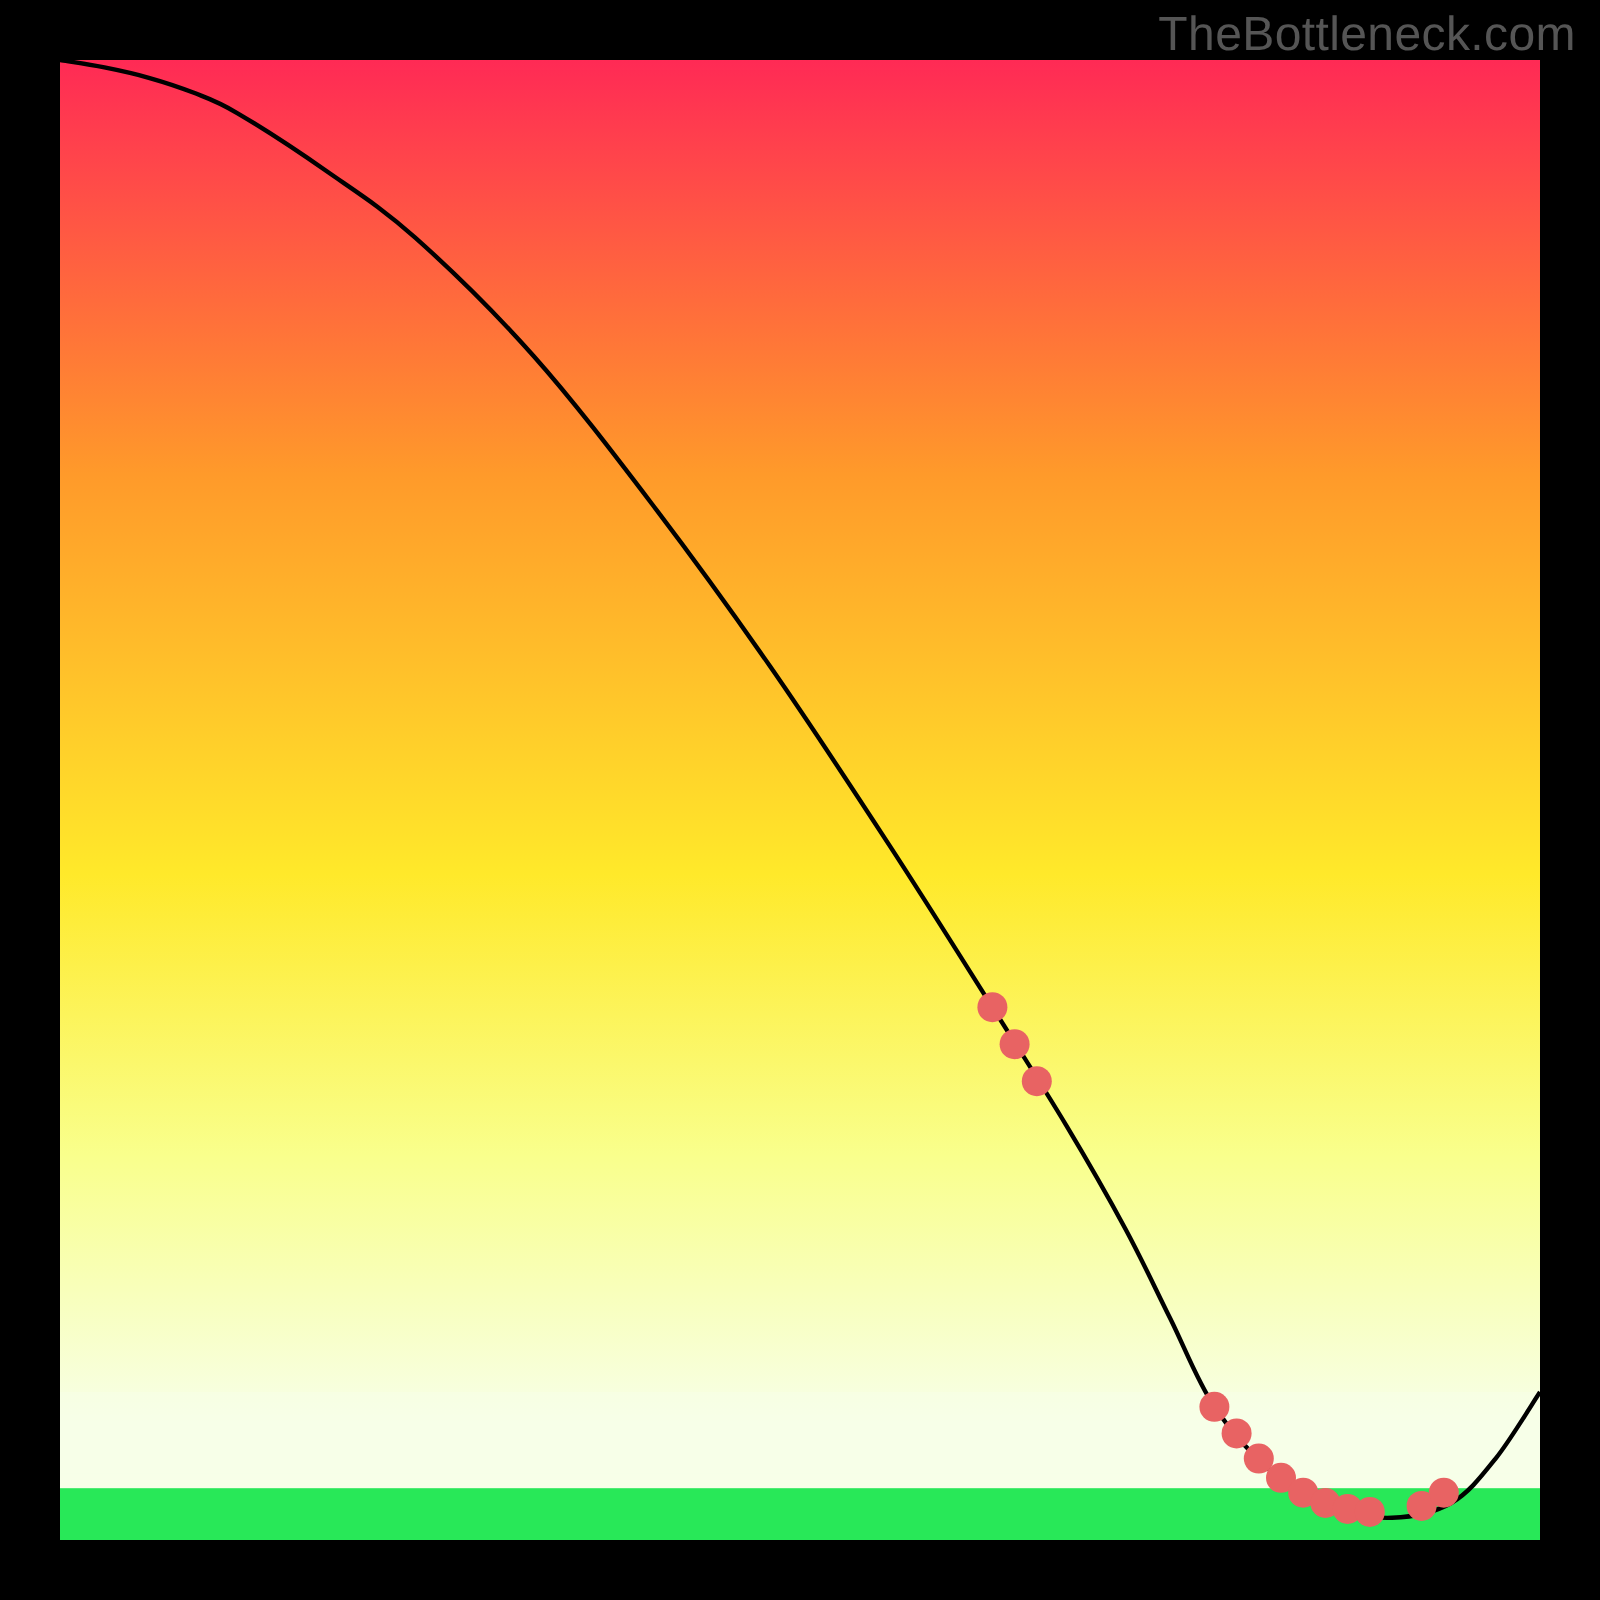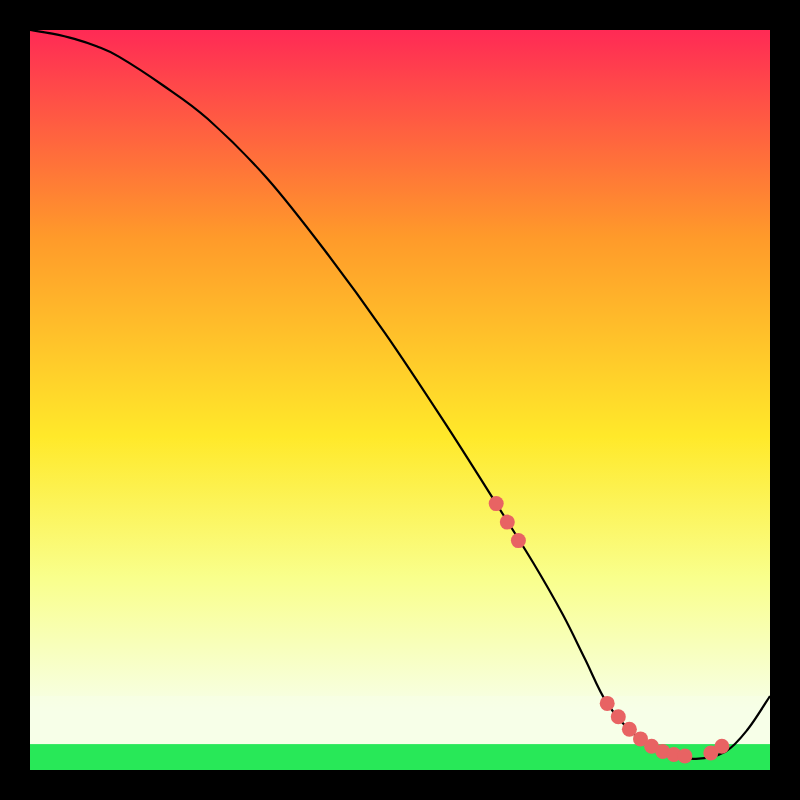--- a/index.html
+++ b/index.html
@@ -73,14 +73,15 @@
           <circle cx="651.6" cy="746.32" r="7.5" fill="#e86363"></circle>
           <circle cx="662.6999999999999" cy="751.5" r="7.5" fill="#e86363"></circle>
           <circle cx="673.8" cy="754.46" r="7.5" fill="#e86363"></circle>
           <circle cx="684.9" cy="755.94" r="7.5" fill="#e86363"></circle>
           <circle cx="710.8000000000001" cy="752.98" r="7.5" fill="#e86363"></circle>
           <circle cx="721.9000000000001" cy="746.32" r="7.5" fill="#e86363"></circle>
         </g>
   </g>
 </svg>
 
+<div class="watermark" style="color: rgb(85, 85, 85);">TheBottleneck.com</div>
 
 </div>
 
 </body></html>

